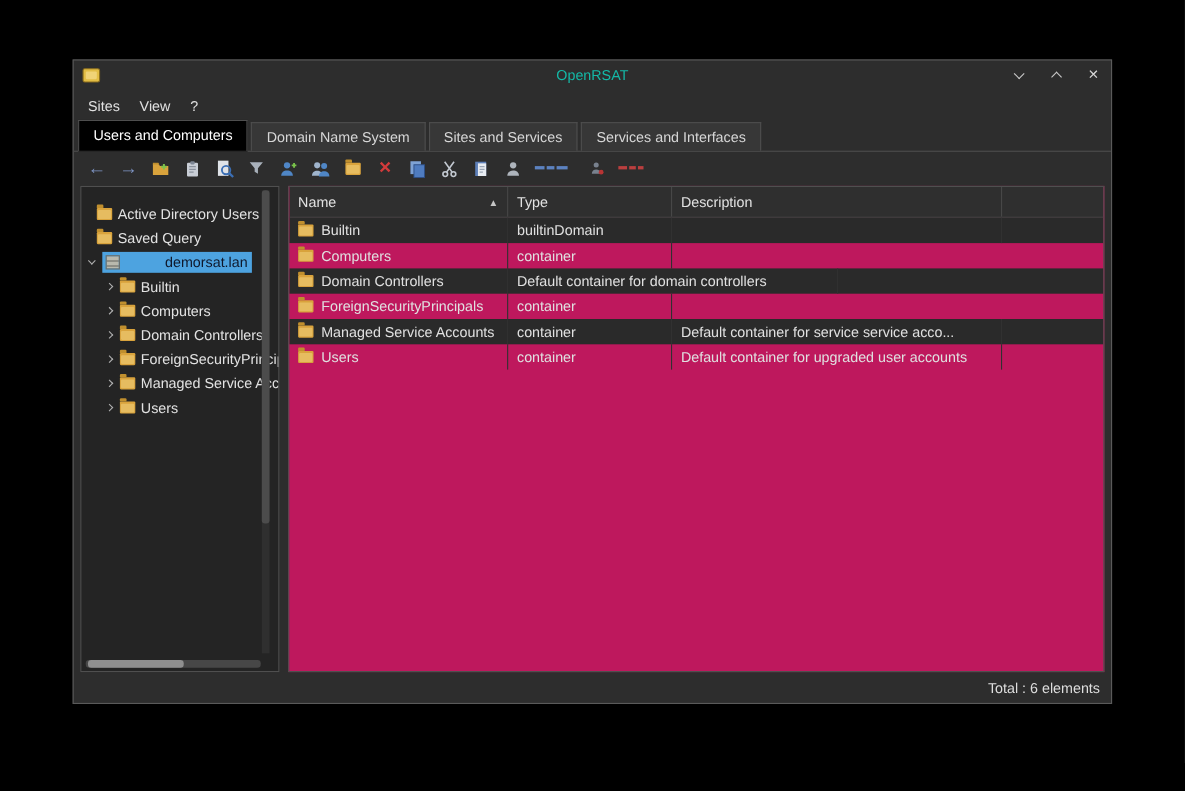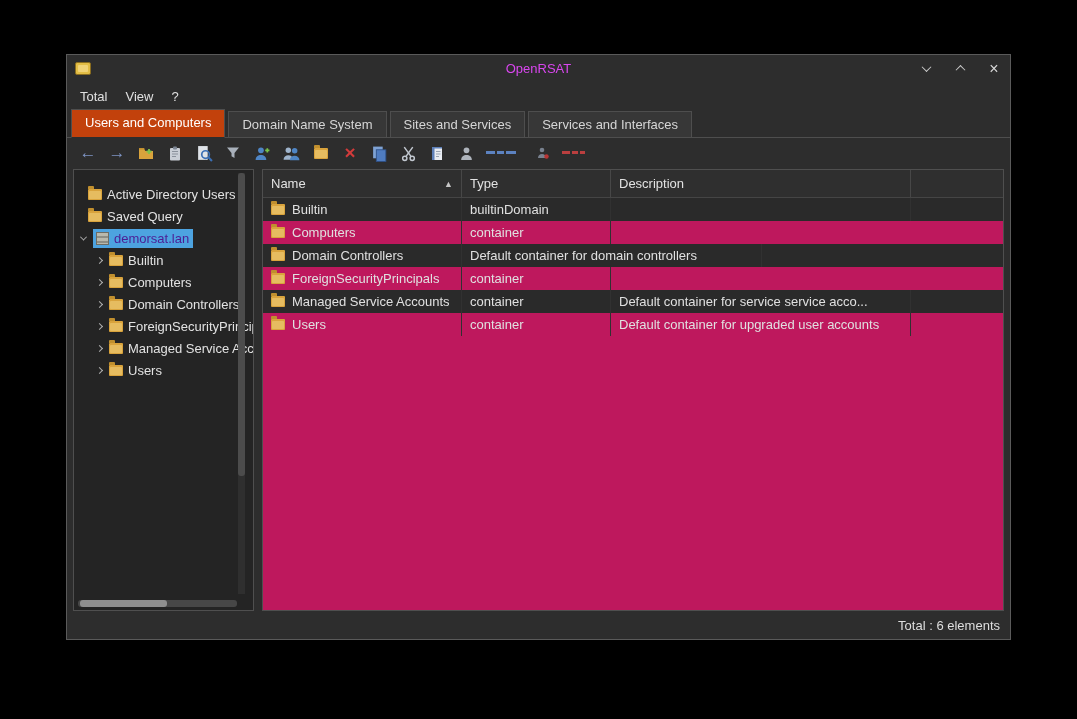--- a/index.html
+++ b/index.html
@@ -15,38 +15,38 @@
     position:absolute; left:66px; top:54px; width:945px; height:586px;
     background:#2d2d2d; border:1px solid #5a5a5a;
   }
   
   .titlebar { height:27px; display:flex; align-items:center; padding:0 8px; position:relative; }
   .app-icon {
     width:16px; height:13px; background:#e2bd45; border:1px solid #8a6d1f; border-radius:2px;
     position:relative; flex:0 0 auto;
   }
   .app-icon::after { content:""; position:absolute; inset:2px; background:#f0d377; border-radius:1px; }
-  .title-text { position:absolute; left:0; right:0; text-align:center; color:#d946ef; }
+  .title-text { position:absolute; left:0; right:0; text-align:center; color:#14b8a6; }
   .win-controls { margin-left:auto; display:flex; align-items:center; gap:18px; z-index:2; }
   .wc { width:16px; height:16px; display:flex; align-items:center; justify-content:center; color:#cfcfcf; cursor:default; }
   .chev { display:inline-block; width:7px; height:7px; border-right:1.6px solid #c9c9c9; border-bottom:1.6px solid #c9c9c9; }
   .chev.right { transform:rotate(-45deg); }
   .chev.down  { transform:rotate(45deg) translate(-1px,-1px); }
   .chev.up    { transform:rotate(-135deg) translate(-1px,-1px); }
   .close-glyph { font-size:16px; line-height:14px; color:#d6d6d6; }
   
   .menubar { height:28px; display:flex; align-items:center; padding:0 4px; }
   .menu-item { padding:4px 9px; color:#e0e0e0; }
   
   .tabbar { height:28px; display:flex; align-items:flex-end; padding-left:4px; border-bottom:1px solid #4e4e4e; }
   .tab {
     padding:5px 13px 5px; margin-right:3px; background:#373737; color:#d6d6d6;
     border:1px solid #4e4e4e; border-bottom:none; white-space:nowrap;
   }
-  .tab.active { background:#c2410c; color:#fff; margin-bottom:-1px; padding-bottom:7px; border-bottom:1px solid #2d2d2d; }
+  .tab.active { background:#000000; color:#fff; margin-bottom:-1px; padding-bottom:7px; border-bottom:1px solid #2d2d2d; }
   
   .toolbar { height:30px; display:flex; align-items:center; gap:11px; padding:0 12px; }
   .tbtn { display:flex; align-items:center; justify-content:center; height:20px; min-width:18px; }
   .glyph-arrow { font-size:17px; font-weight:bold; color:#7e94c4; line-height:18px; }
   .glyph-x { font-size:19px; font-weight:bold; color:#d23b3b; line-height:18px; }
   .mini { opacity:.95; }
   
   .folder { width:14px; height:11px; background:#d9a33c; border-radius:1px; position:relative; display:inline-block; flex:0 0 auto; }
   .folder::before { content:""; position:absolute; top:-3px; left:0; width:6px; height:3px; background:#c08f2e; border-radius:1px 1px 0 0; }
   .folder::after { content:""; position:absolute; left:1px; right:1px; top:2px; bottom:1px; background:#e6bc60; border-radius:1px; }
@@ -58,21 +58,21 @@
   
   .content { position:absolute; left:6px; right:6px; top:114px; bottom:28px; display:flex; gap:8px; }
   .tree-panel { width:181px; background:#242424; border:1px solid#4f4f4f; position:relative; overflow:hidden; padding-top:13px; }
   .tree-row { height:22px; display:flex; align-items:center; gap:5px; white-space:nowrap; overflow:hidden; padding-left:14px; }
   .tree-row.lvl-root { padding-left:4px; }
   .tree-row.lvl-child { padding-left:20px; }
   .tree-chev { width:10px; display:flex; justify-content:center; flex:0 0 auto; }
   .tree-chev .chev { width:5px; height:5px; border-color:#b0b0b0; }
   .tree-label { color:#e2e2e2; }
   .sel-wrap { display:flex; align-items:center; gap:5px; background:#4da3e0; padding:2px 4px 2px 3px; }
-  .sel-wrap .tree-label { color:#4c1d95; }
+  .sel-wrap .tree-label { color:#0f172a;margin-left:36px; }
   .v-scroll { position:absolute; top:3px; right:8px; bottom:16px; width:7px; background:#2f2f2f; }
   .v-thumb { position:absolute; top:0; left:0; right:0; height:72%; background:#4c4c4c; border-radius:3px; }
   .h-scroll { position:absolute; left:4px; right:16px; bottom:3px; height:7px; background:#474747; border-radius:3px; }
   .h-thumb { position:absolute; top:0; bottom:0; left:2px; width:55%; background:#8f8f8f; border-radius:3px; }
   
   .table-panel { flex:1; background:#be185d; border:1px solid #4f4f4f; display:flex; flex-direction:column; overflow:hidden; }
   .thead { display:flex; height:28px; background:#2f2f2f; border-bottom:1px solid #454545; flex:0 0 auto; }
   .th { display:flex; align-items:center; padding:0 8px; border-right:1px solid #474747; color:#e2e2e2; }
   .th.c-name { width:199px; justify-content:space-between; }
   .th.c-type { width:149px; }
@@ -104,21 +104,21 @@
       <span class="wc">
           <span class="chev up"></span>
         </span>
       <span class="wc">
           <span class="close-glyph">×</span>
         </span>
     </span>
   </div>
 
   <div class="menubar">
-    <span class="menu-item">Total</span>
+    <span class="menu-item">Sites</span>
     <span class="menu-item">View</span>
     <span class="menu-item">?</span>
   </div>
 
   <div class="tabbar">
     <span class="tab active">Users and Computers</span>
     <span class="tab">Domain Name System</span>
     <span class="tab">Sites and Services</span>
     <span class="tab">Services and Interfaces</span>
   </div>

